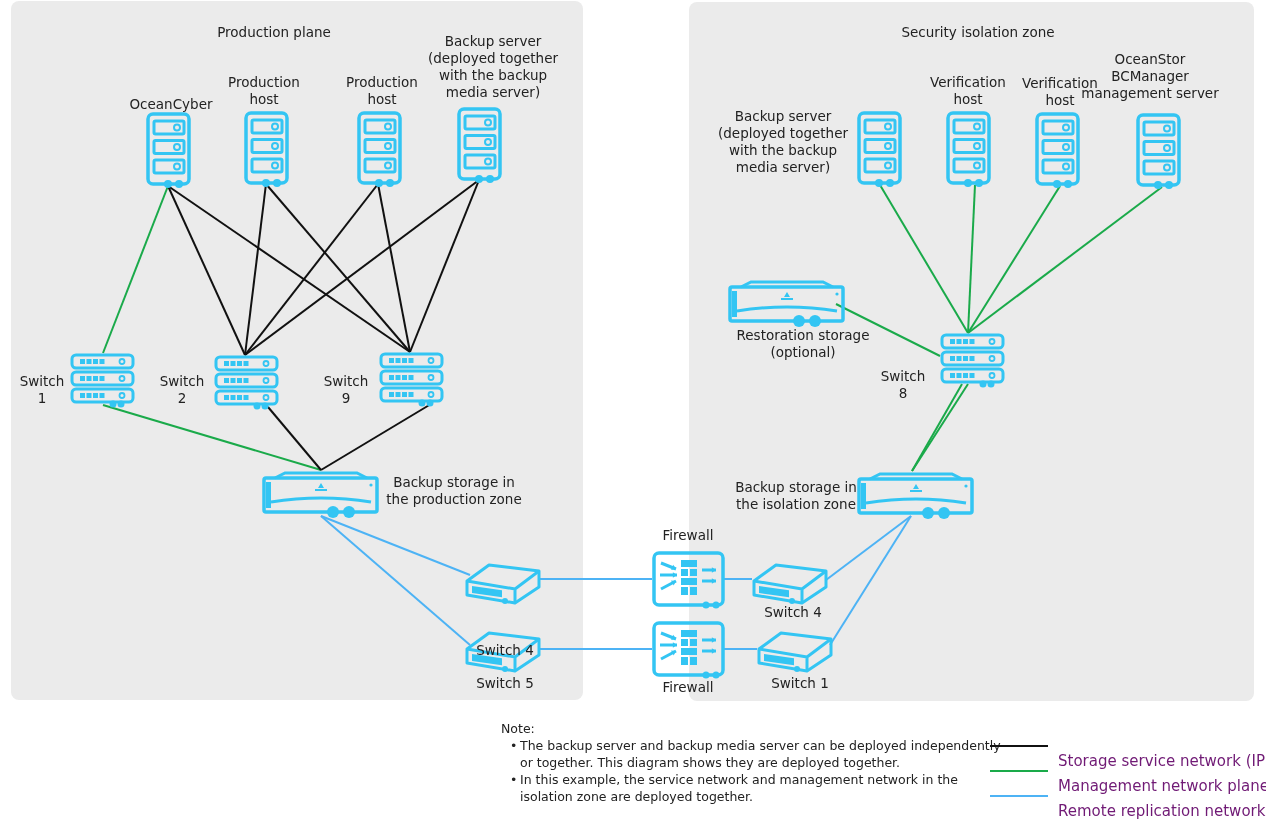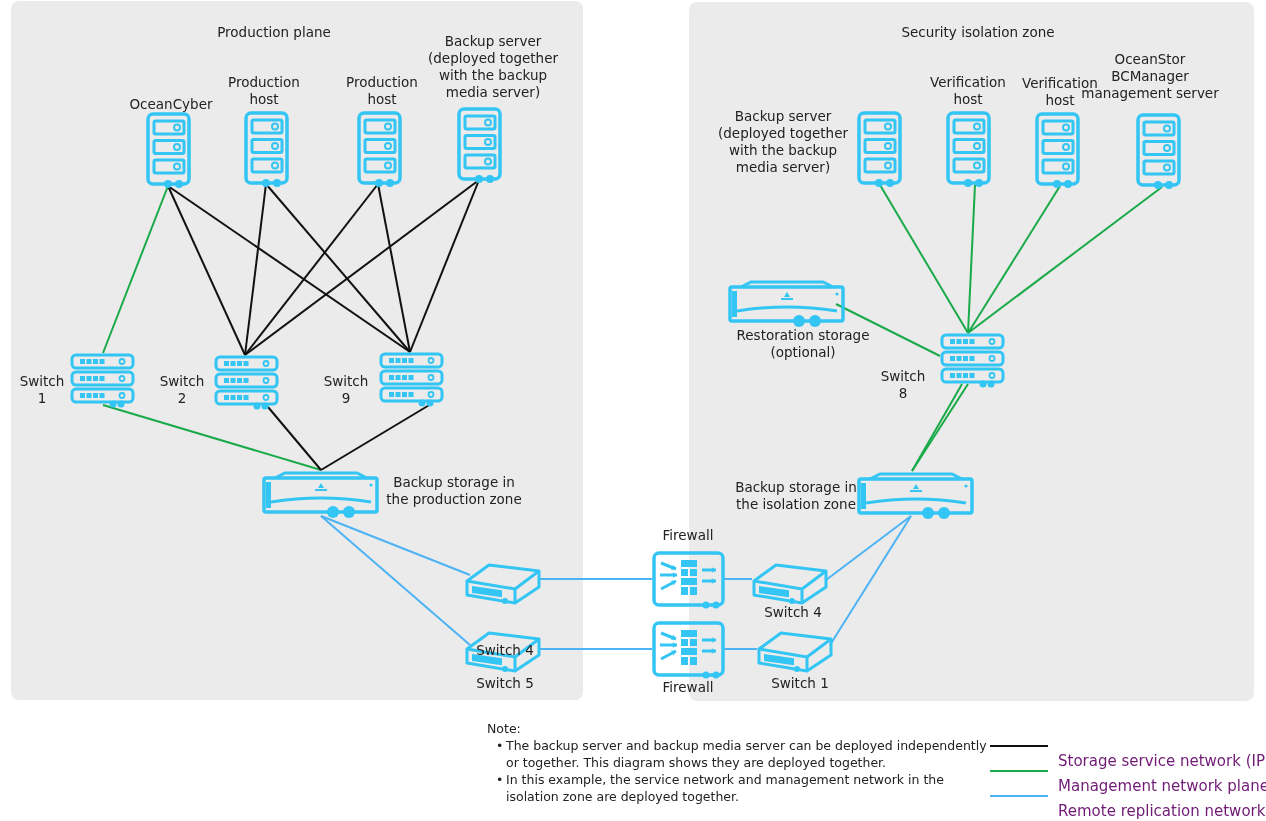--- a/index.html
+++ b/index.html
@@ -4,21 +4,21 @@
 <style>
   html, body { margin: 0; padding: 0; background: #ffffff; }
   body { width: 1266px; height: 821px; position: relative; overflow: hidden;
          font-family: "DejaVu Sans", sans-serif; color: #222; }
   .zone { position: absolute; background: #ebebeb; border-radius: 8px; }
   #zone-prod { left: 11px; top: 1px; width: 572px; height: 699px; }
   #zone-iso  { left: 689px; top: 2px; width: 565px; height: 699px; }
   svg#net { position: absolute; left: 0; top: 0; }
   .lbl { position: absolute; font-size: 13.5px; line-height: 17px; text-align: center; white-space: nowrap; color: #222; }
   .lbl.left { text-align: center; }
-  .note { position: absolute; left: 487px; top: 720px; font-size: 12.5px; line-height: 17px; color: #222; }
+  .note { position: absolute; left: 501px; top: 720px; font-size: 12.5px; line-height: 17px; color: #222; }
   .note ul { margin: 0; padding-left: 19px; list-style: none; }
   .note li { position: relative; }
   .note li::before { content: "\2022"; position: absolute; left: -10px; }
   .legend { position: absolute; left: 990px; top: 734px; }
   .legend-row { position: relative; height: 25px; }
   .legend-line { position: absolute; left: 0; top: 11px; width: 58px; height: 2px; }
   .legend-text { position: absolute; left: 68px; top: 18px; font-size: 15px; white-space: nowrap; color: #701a75; }
 </style>
 </head>
 <body>

